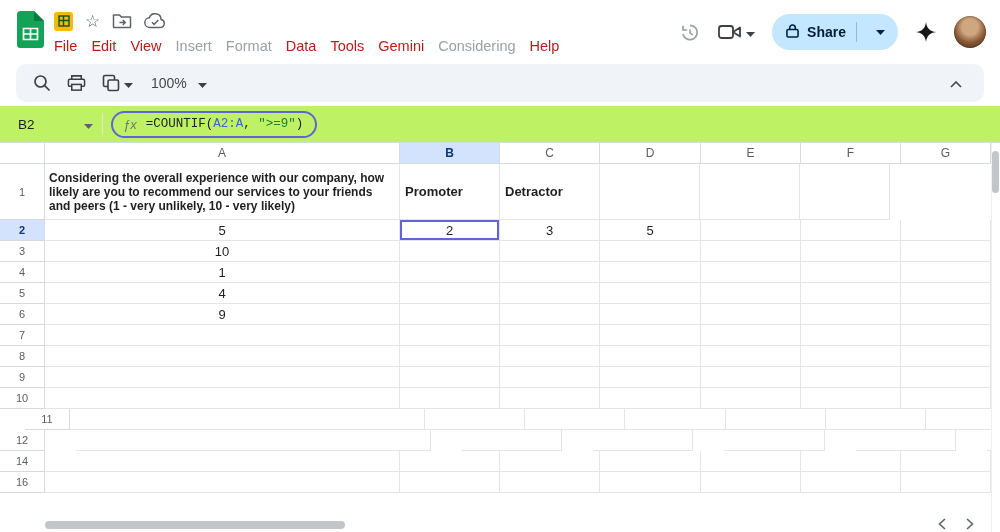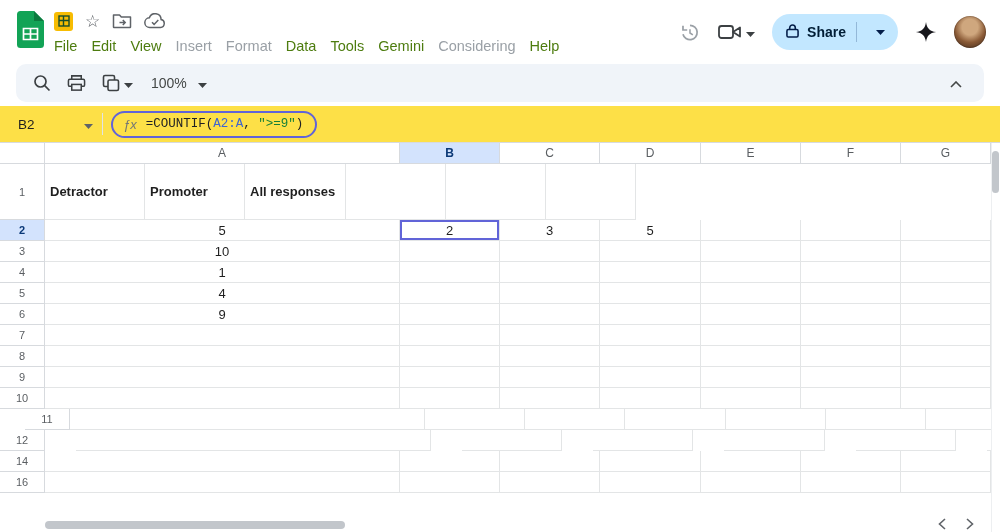--- a/index.html
+++ b/index.html
@@ -9,42 +9,42 @@
   
   .topbar{display:flex;align-items:flex-start;height:62px;padding:9px 14px 0 17px}
   .logo{flex:none;margin:2px 10px 0 0;cursor:pointer}
   .head-main{flex:1;min-width:0}
   .title-row{display:flex;align-items:center;gap:12px;height:24px}
   .doc-title{font-size:18px;color:#1f1f1f;white-space:nowrap}
   .badge{width:19px;height:19px;border-radius:3px;background:#f7bc02;display:flex;align-items:center;justify-content:center;cursor:pointer}
   .t-icon{display:flex;align-items:center;color:#5f6368;cursor:pointer}
   .star-glyph{font-size:17px;color:#5f6368;line-height:1}
   .menu-row{display:flex;margin-top:3px;margin-left:-7px}
-  .menu{font-size:14.5px;color:#4d7c0f;padding:2px 7px;border-radius:4px;cursor:pointer;white-space:nowrap}
+  .menu{font-size:14.5px;color:#b91c1c;padding:2px 7px;border-radius:4px;cursor:pointer;white-space:nowrap}
   .menu.muted{color:#9aa0a6}
   .top-right{display:flex;align-items:center;gap:17px;margin-left:auto;padding-top:5px}
   .icon-btn{display:flex;align-items:center;gap:4px;cursor:pointer}
   .share-pill{display:flex;align-items:center;height:36px;border-radius:18px;background:#c2e7ff;
     color:#001d35;font-size:14px;font-weight:600;padding:0 2px 0 14px;gap:8px;cursor:pointer}
   .share-divider{width:1px;height:20px;background:#93b8d8;margin-left:2px}
   .share-caret{padding:0 11px;display:flex;align-items:center}
   .avatar{width:32px;height:32px;border-radius:50%;cursor:pointer;
     background:radial-gradient(circle at 50% 35%,#cfa77e 0 30%,#8a5a36 58%,#38251a 100%);
     box-shadow:0 0 0 1px rgba(0,0,0,.15) inset}
 
   
   .toolbar{margin:2px 16px 4px;height:38px;background:#f0f4f9;border-radius:10px;
     display:flex;align-items:center;padding:0 10px;gap:2px}
   .tb-btn{display:flex;align-items:center;gap:4px;padding:6px 7px;border-radius:4px;cursor:pointer}
   .zoom-ctl{display:flex;align-items:center;gap:11px;padding:6px 9px;border-radius:4px;cursor:pointer;
     font-size:14px;color:#444746}
   .tb-collapse{margin-left:auto;margin-right:6px;padding:6px;cursor:pointer;display:flex;align-items:center}
 
   
-  .formula-bar{height:36px;display:flex;align-items:center;padding-left:8px;background:#fde047}
+  .formula-bar{height:36px;display:flex;align-items:center;padding-left:8px;background:#bef264}
   .name-box{width:94px;display:flex;align-items:center;padding:0 9px 0 10px;font-size:13.5px;
     color:#1f1f1f;cursor:pointer;height:100%}
   .name-box .caret{margin-left:auto}
   .fb-divider{width:1px;height:22px;background:#e1e3e6;margin-right:8px}
   .formula-input{display:flex;align-items:center;height:27px;border:2px solid #6164d8;border-radius:14px;
     padding:0 12px 0 10px;gap:9px;cursor:text}
   .fx{font-style:italic;font-size:13px;color:#747775}
   .formula-text{font-family:"Liberation Mono","DejaVu Sans Mono",monospace;font-size:12.5px;white-space:pre}
 
   
@@ -228,28 +228,28 @@
       <div class="col-h" style="width: 355px;">A</div>
       <div class="col-h sel-h" style="width: 100px;">B</div>
       <div class="col-h" style="width: 100px;">C</div>
       <div class="col-h" style="width: 101px;">D</div>
       <div class="col-h" style="width: 100px;">E</div>
       <div class="col-h" style="width: 100px;">F</div>
       <div class="col-h" style="width: 90px;">G</div>
     </div>
     <div class="g-row" style="height: 56px;">
       <div class="row-h">1</div>
+      <div class="cell r1 wrap" style="width: 355px;">
+        <span>Considering the overall experience with our company, how likely are you to recommend our services to your friends and peers (1 - very unlikely, 10 - very likely)</span>
+      </div>
+      <div class="cell r1" style="width: 100px;">
+        <span>Promoter</span>
+      </div>
       <div class="cell r1" style="width: 100px;">
         <span>Detractor</span>
-      </div>
-      <div class="cell r1" style="width: 100px;">
-        <span>Promoter</span>
-      </div>
-      <div class="cell r1" style="width: 101px;">
-        <span>All responses</span>
       </div>
       <div class="cell r1" style="width: 100px;"></div>
       <div class="cell r1" style="width: 100px;"></div>
       <div class="cell r1" style="width: 90px;"></div>
     </div>
     <div class="g-row" style="height: 21px;">
       <div class="row-h sel-h">2</div>
       <div class="cell" style="width: 355px;">
         <span>5</span>
       </div>

